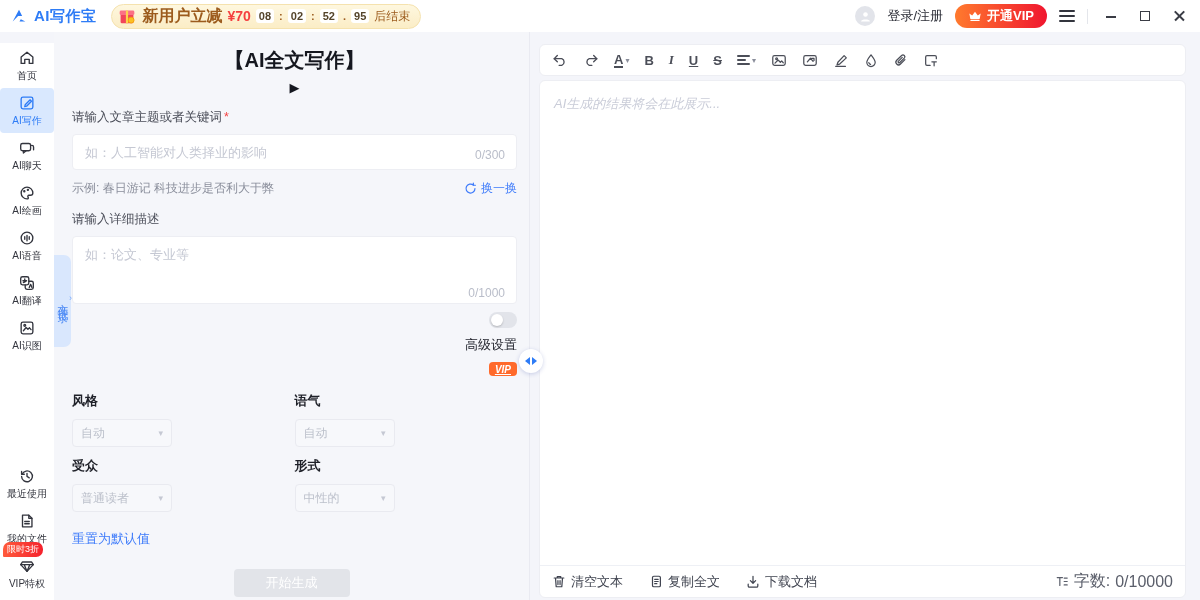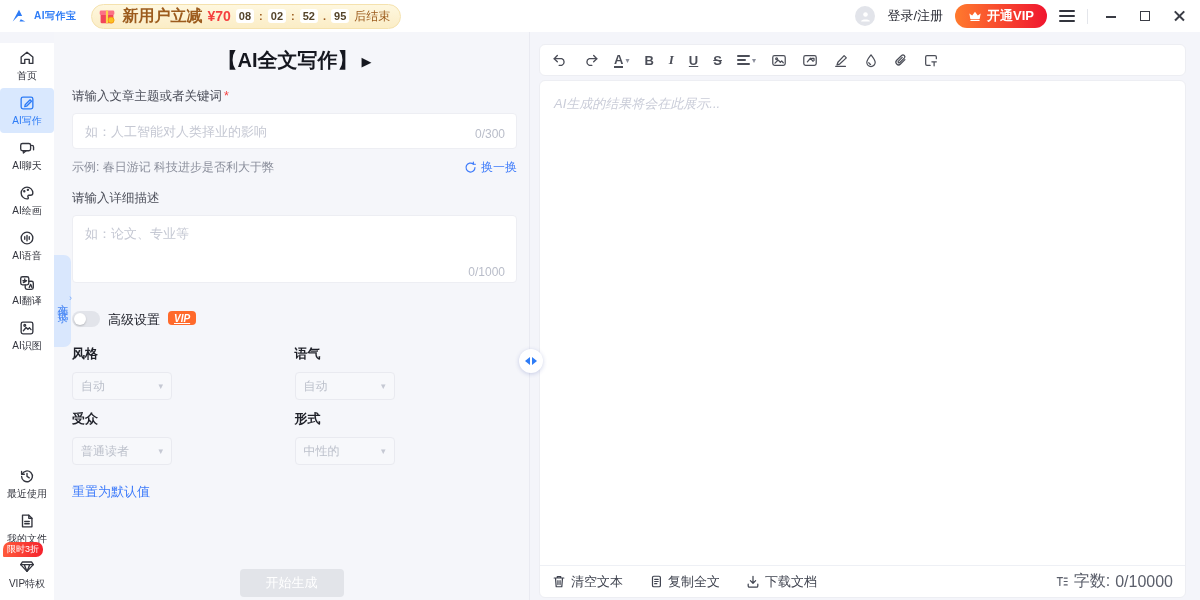--- a/index.html
+++ b/index.html
@@ -3,21 +3,21 @@
 <meta charset="utf-8">
 <style>
   * { margin:0; padding:0; box-sizing:border-box; }
   html,body { width:1200px; height:600px; overflow:hidden;
     font-family:"Liberation Sans","DejaVu Sans",sans-serif; background:#F4F5FA; }
 
   
   #topbar { position:absolute; top:0; left:0; width:1200px; height:32px;
     background:#FFFFFF; display:flex; align-items:center; padding:0 10px; z-index:20; }
   .logo-wrap { display:flex; align-items:center; gap:6px; }
-  .logo-name { color:#2E7CF6; font-weight:bold; font-size:10px; letter-spacing:.5px; }
+  .logo-name { color:#2E7CF6; font-weight:bold; font-size:15px; letter-spacing:.5px; }
   .promo { margin-left:14px; display:flex; align-items:center; gap:5px; height:25px;
     background:linear-gradient(180deg,#FEF7DF,#FBEDC6); border:1px solid #F5E2AE;
     border-radius:13px; padding:0 10px 0 4px; }
   .promo-prefix { color:#9C5B1D; font-size:16px; font-weight:bold; }
   .promo-amount { color:#F53F3F; font-size:14px; font-weight:bold; }
   .chip { background:#FFFFFF; border-radius:3px; padding:1px 3px; font-size:11px;
     font-weight:bold; color:#53432A; }
   .chip-sep { color:#9C5B1D; font-size:11px; font-weight:bold; }
   .promo-suffix { color:#9C5B1D; font-size:12px; }
   .top-right { margin-left:auto; display:flex; align-items:center; gap:12px; }
@@ -58,52 +58,52 @@
   #file-drawer { position:absolute; left:54px; top:255px; width:17px; height:92px;
     background:#D9E7FD; border-radius:0 7px 7px 0; z-index:12; cursor:pointer;
     display:flex; flex-direction:column; align-items:center; justify-content:center; }
   #file-drawer .vtext { writing-mode:vertical-rl; font-size:11px; color:#4E8BF5; letter-spacing:3px; }
   #file-drawer .chev { position:absolute; right:-1px; top:38px; color:#79A9F7; font-size:9px; }
 
   
   #center { position:absolute; left:54px; top:32px; width:476px; bottom:0;
     background:#F5F6FA; border-right:1px solid #E9EAF1; padding:0 12px 0 18px; }
   .panel-title { text-align:center; margin-top:15px; font-size:20px; font-weight:bold;
-    color:#15171F; display:flex; align-items:center; justify-content:center; gap:4px; }
+    color:#15171F; display:flex; align-items:center; justify-content:center; gap:4px;flex-direction:column; }
   .panel-title .tri { font-size:13px; margin-top:2px; }
   .f-label { margin-top:14px; font-size:12.5px; color:#4A4D58; }
   .f-label .req { color:#F53F3F; margin-left:2px; }
   .inp-wrap { position:relative; margin-top:8px; }
   .inp { width:100%; height:36px; border:1px solid #EDEEF3; border-radius:4px;
     background:#fff; padding:0 56px 0 12px; font-size:13px; color:#2B2D36; outline:none; }
   .inp::placeholder { color:#C5C8D3; }
   .counter { position:absolute; right:12px; bottom:8px; font-size:12px; color:#B9BDC9; }
   .example-row { margin-top:10px; display:flex; align-items:center; font-size:12px; color:#8A8E9B; }
   .shuffle { margin-left:auto; color:#3E7BFA; font-size:12px; display:flex; align-items:center; gap:4px; cursor:pointer; }
   .ta-wrap { position:relative; margin-top:8px; }
   .ta { width:100%; height:68px; border:1px solid #EDEEF3; border-radius:4px; background:#fff;
     padding:9px 12px; font-size:13px; color:#2B2D36; resize:none; outline:none;
     font-family:"Liberation Sans","DejaVu Sans",sans-serif; }
   .ta::placeholder { color:#C5C8D3; }
-  .adv-row { margin-top:24px; display:flex; align-items:flex-start; gap:8px; }
+  .adv-row { margin-top:4px; display:flex; align-items:flex-end; gap:8px;flex-direction:column; }
   .toggle { width:28px; height:16px; border-radius:8px; background:#E2E4EA; position:relative; cursor:pointer; }
   .toggle .knob { position:absolute; left:2px; top:2px; width:12px; height:12px; border-radius:50%; background:#fff; box-shadow:0 1px 2px rgba(0,0,0,.2); }
   .adv-label { font-size:13px; color:#23252E; }
   .vip-tag { background:#FF6A2B; color:#fff; font-size:10px; font-weight:bold; font-style:italic;
     padding:1.5px 6px; border-radius:4px;text-decoration:underline; }
   .grid { display:flex; flex-wrap:wrap; margin-top:6px; }
   .gcell { width:50%; margin-top:10px; }
   .g-label { font-size:13px; font-weight:bold; color:#1F2129; }
   .select { margin-top:9px; width:100px; height:28px; border:1px solid #E9EAF0; border-radius:4px;
     background:#F7F8FB; display:flex; align-items:center; padding:0 8px; cursor:pointer; }
   .select .val { font-size:12px; color:#BCC0CB; flex:1; }
   .select .car { color:#C5C8D3; font-size:9px; }
   .reset-link { margin-top:18px; font-size:13px; color:#3E7BFA; cursor:pointer; display:inline-block; }
   .gen-btn { position:absolute; left:50%; transform:translateX(-50%); bottom:3px;
-    width:104px; height:28px; background:#E2E4E9; color:#FFFFFF; border:none;
+    width:116px; height:28px; background:#E2E4E9; color:#FFFFFF; border:none;
     border-radius:4px; font-size:13px; cursor:not-allowed; }
 
   
   #splitter { position:absolute; left:519px; top:349px; width:24px; height:24px; z-index:15;
     background:#FFFFFF; border-radius:50%; box-shadow:0 1px 4px rgba(60,80,170,.25);
     display:flex; align-items:center; justify-content:center; gap:2px; cursor:col-resize; }
   .tri-l { width:0; height:0; border-top:4px solid transparent; border-bottom:4px solid transparent; border-right:5px solid #2E7CF6; }
   .tri-r { width:0; height:0; border-top:4px solid transparent; border-bottom:4px solid transparent; border-left:5px solid #2E7CF6; }
 
   

